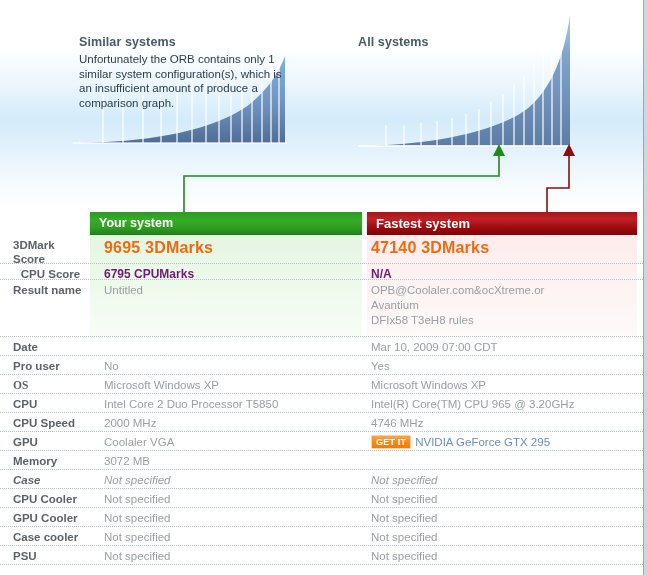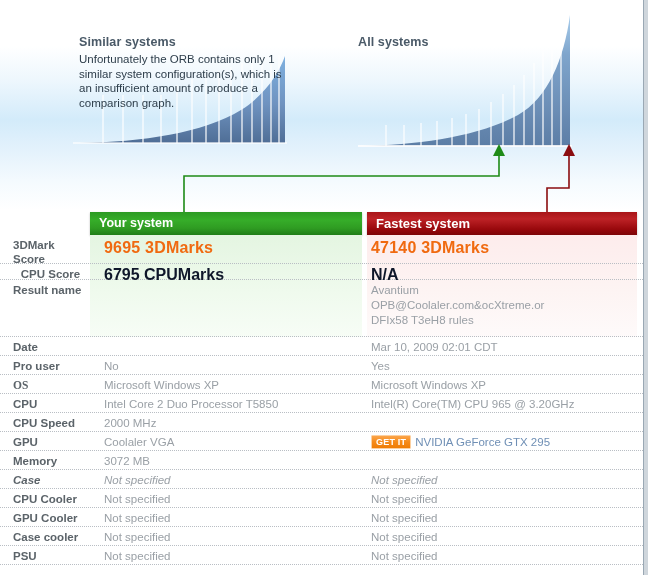--- a/index.html
+++ b/index.html
@@ -70,21 +70,21 @@
   }
   .cell-a{
     position:absolute;left:104px;top:0;width:250px;
     font-size:11.5px;color:#9aa0a6;line-height:15px;
   }
   .cell-b{
     position:absolute;left:371px;top:0;width:260px;
     font-size:11.5px;color:#9aa0a6;line-height:15px;
   }
   .score-big{font-size:16px;font-weight:bold;color:#f06a10;letter-spacing:.2px;}
-  .score-small{font-size:16px;font-weight:bold;color:#0f172a;}
+  .score-small{font-size:12px;font-weight:bold;color:#701a75;}
   .getit{
     display:inline-block;vertical-align:1px;
     background:linear-gradient(to bottom,#fba54a 0%,#f68a18 50%,#ef7d06 100%);
     border:1px solid #fcd0a0;
     color:#ffffff;font-size:9px;font-weight:bold;
     padding:0 4px;line-height:12px;height:12px;
     letter-spacing:.2px;margin-right:4px;border-radius:1px;
   }
   .gpu-link{color:#6f8fb5;}
 </style>
@@ -181,48 +181,50 @@
         <div class="cell-a" style="top: 5px;"><span class="score-big">9695 3DMarks</span></div>
         <div class="cell-b" style="top: 5px;"><span class="score-big">47140 3DMarks</span></div>
       </div>
       <div class="row" style="height: 16px;">
         <div class="cell-label" style="top: 3px; text-align: center;">CPU Score</div>
         <div class="cell-a" style="top: 3px;"><span class="score-small">6795 CPUMarks</span></div>
         <div class="cell-b" style="top: 3px;"><span class="score-small">N/A</span></div>
       </div>
       <div class="row" style="height: 57px;">
         <div class="cell-label" style="top: 3px;">Result name</div>
+        <div class="cell-a" style="top: 3px;">Untitled</div>
         <div class="cell-b" style="top: 3px;">
+          <div>OPB@Coolaler.com&amp;ocXtreme.or</div>
           <div>Avantium</div>
-          <div>OPB@Coolaler.com&amp;ocXtreme.or</div>
           <div>DFIx58 T3eH8 rules</div>
         </div>
       </div>
       <div class="row" style="height: 19px;">
         <div class="cell-label" style="top: 3px;">Date</div>
-        <div class="cell-b" style="top: 3px;">Mar 10, 2009 02:01 CDT</div>
+        <div class="cell-b" style="top: 3px;">Mar 10, 2009 07:00 CDT</div>
       </div>
       <div class="row" style="height: 19px;">
         <div class="cell-label" style="top: 3px;">Pro user</div>
         <div class="cell-a" style="top: 3px;">No</div>
         <div class="cell-b" style="top: 3px;">Yes</div>
       </div>
       <div class="row" style="height: 19px;">
         <div class="cell-label" style="top: 3px; font-family: Liberation Serif, serif;">OS</div>
         <div class="cell-a" style="top: 3px;">Microsoft Windows XP</div>
         <div class="cell-b" style="top: 3px;">Microsoft Windows XP</div>
       </div>
       <div class="row" style="height: 19px;">
         <div class="cell-label" style="top: 3px;">CPU</div>
         <div class="cell-a" style="top: 3px;">Intel Core 2 Duo Processor T5850</div>
         <div class="cell-b" style="top: 3px;">Intel(R) Core(TM) CPU 965 @ 3.20GHz</div>
       </div>
       <div class="row" style="height: 19px;">
         <div class="cell-label" style="top: 3px;">CPU Speed</div>
         <div class="cell-a" style="top: 3px;">2000 MHz</div>
+        <div class="cell-b" style="top: 3px;">4746 MHz</div>
       </div>
       <div class="row" style="height: 19px;">
         <div class="cell-label" style="top: 3px;">GPU</div>
         <div class="cell-a" style="top: 3px;">Coolaler VGA</div>
         <div class="cell-b" style="top: 3px;"><span class="getit">GET IT</span><span class="gpu-link">NVIDIA GeForce GTX 295</span></div>
       </div>
       <div class="row" style="height: 19px;">
         <div class="cell-label" style="top: 3px;">Memory</div>
         <div class="cell-a" style="top: 3px;">3072 MB</div>
       </div>

